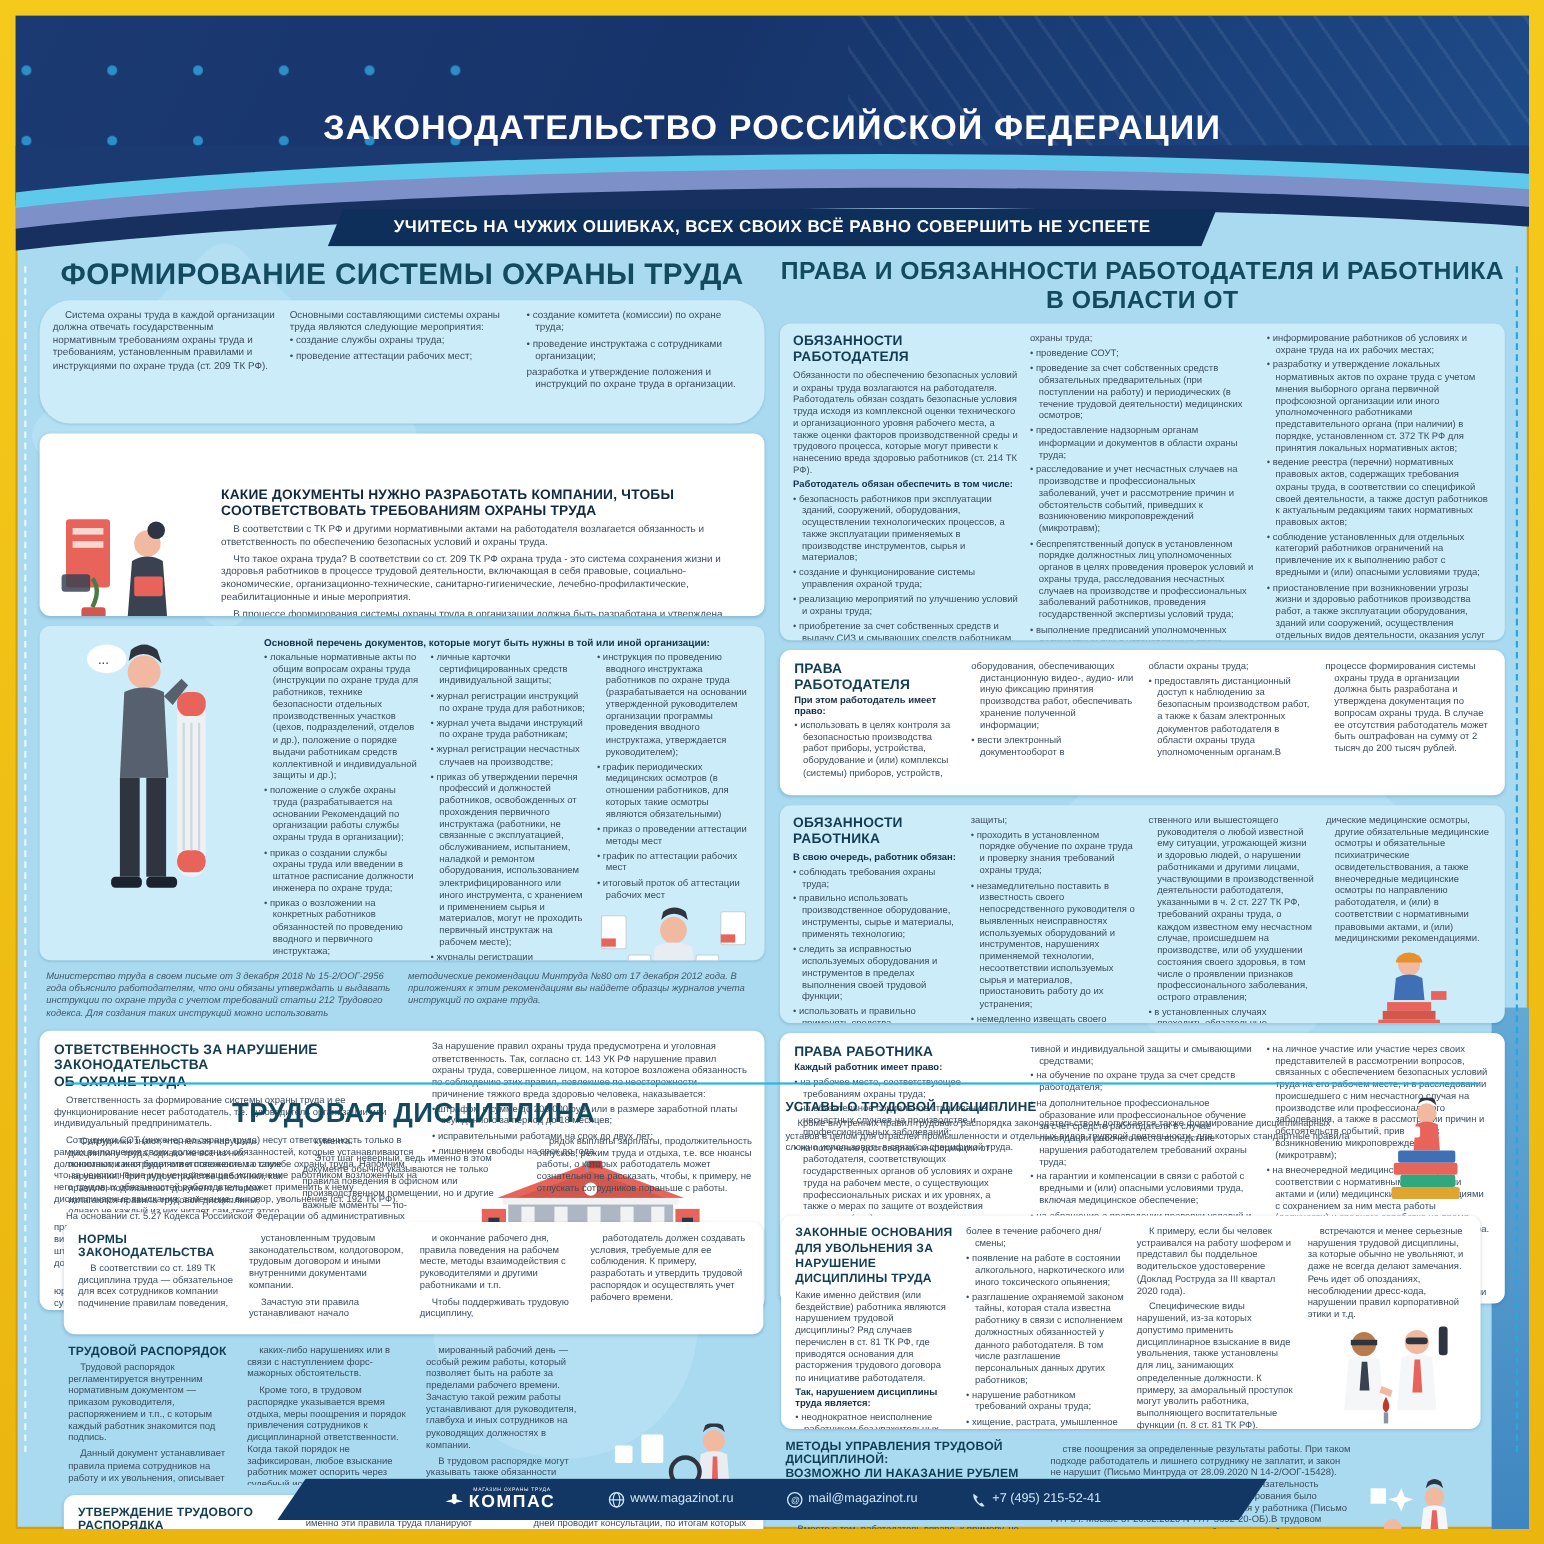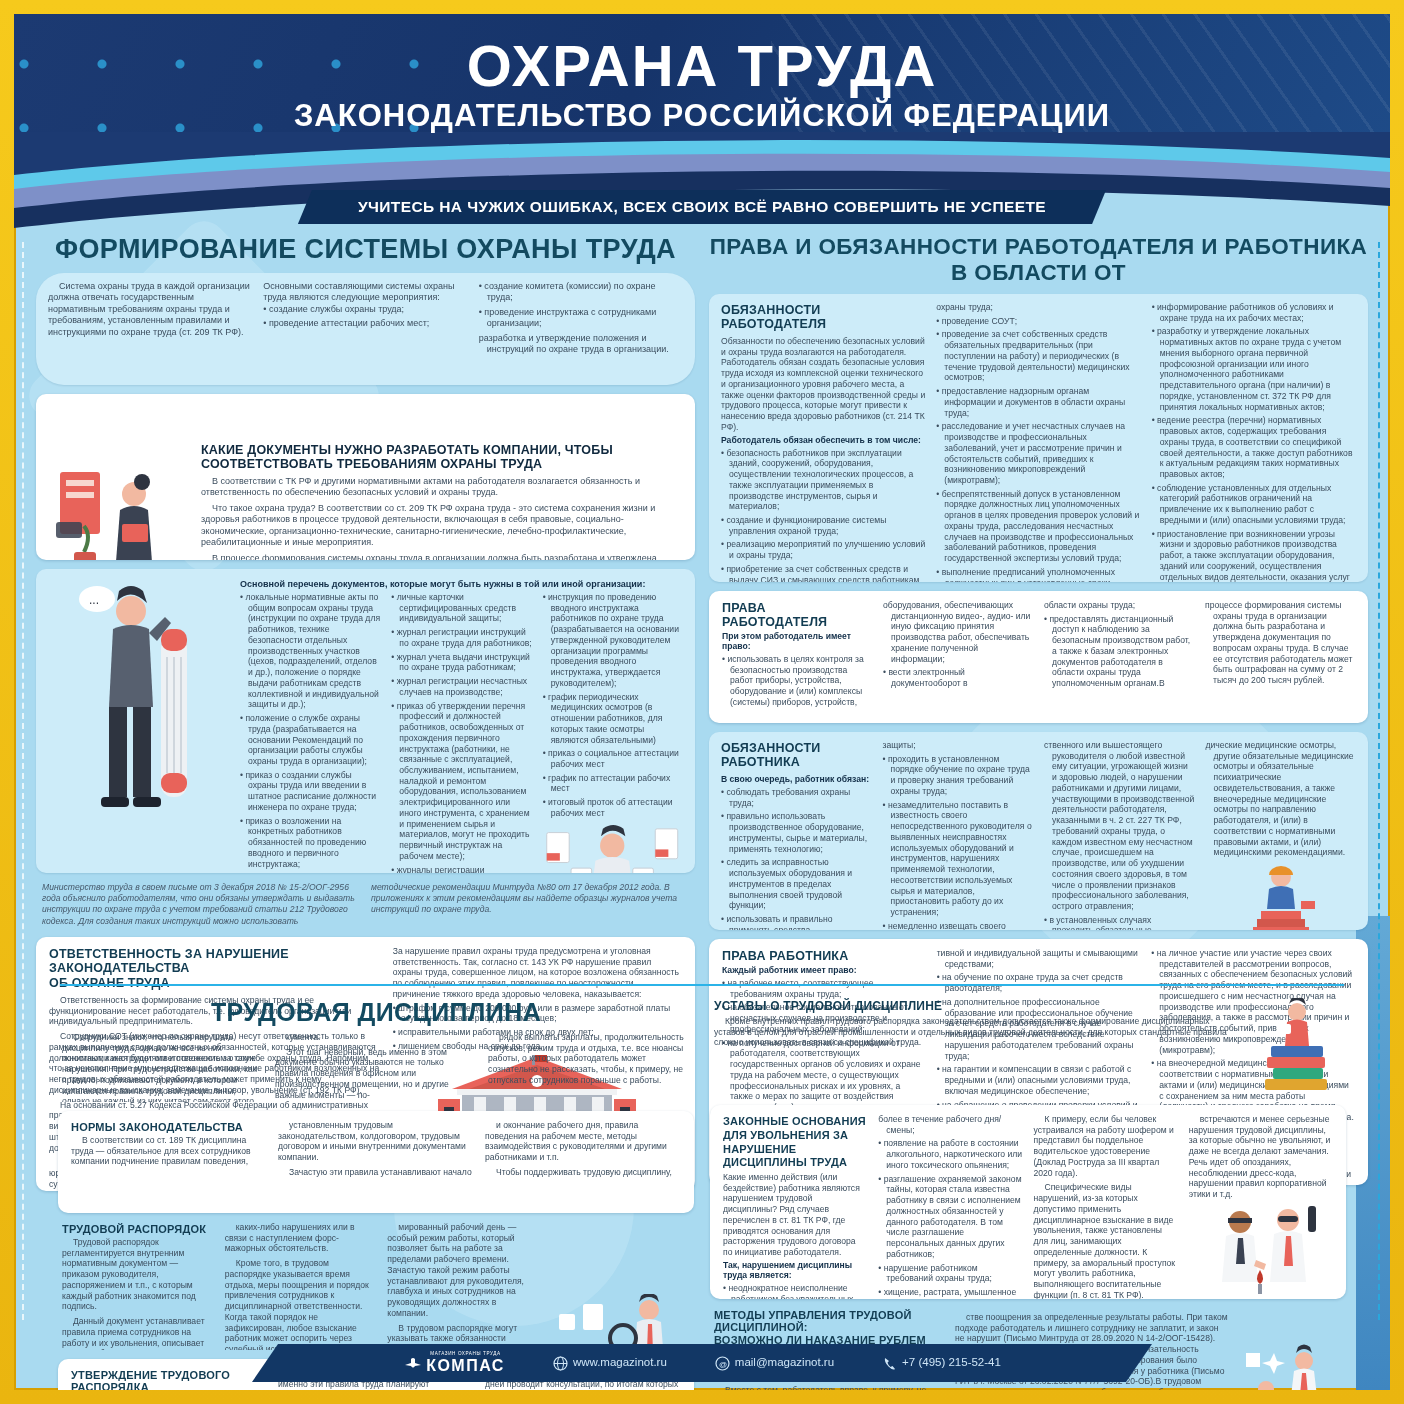--- a/index.html
+++ b/index.html
@@ -51,21 +51,20 @@
   .ficon{width:15px;height:15px;display:inline-block;}
   svg{display:block;}
 </style>
 </head>
 <body>
 
 <div class="poster">
   <div class="inner">
 
     <div class="hdr">
-      <div class="title1">ОХРАНА ТРУДА</div>
       <div class="title2">ЗАКОНОДАТЕЛЬСТВО РОССИЙСКОЙ ФЕДЕРАЦИИ</div>
     </div>
     <div class="curves">
       <svg width="100%" height="110" viewBox="0 0 1376 110" preserveAspectRatio="none">
         <path d="M0,55 C300,20 900,5 1376,38 L1376,0 L0,0 Z" fill="#1c3a72"></path>
         <path d="M0,58 C300,23 900,8 1376,41 L1376,26 C900,-6 300,8 0,43 Z" fill="#5ec9ea"></path>
         <path d="M0,78 C300,43 900,26 1376,58 L1376,40 C900,7 300,22 0,57 Z" fill="#7e90c8"></path>
         <path d="M0,96 C300,60 900,42 1376,74 L1376,56 C900,24 300,40 0,76 Z" fill="#17305f"></path>
       </svg>
     </div>
@@ -172,21 +171,21 @@
                         <div class="li">• журнал регистрации инструкций по охране труда для работников;</div>
                         <div class="li">• журнал учета выдачи инструкций по охране труда работникам;</div>
                         <div class="li">• журнал регистрации несчастных случаев на производстве;</div>
                         <div class="li">• приказ об утверждении перечня профессий и должностей работников, освобожденных от прохождения первичного инструктажа (работники, не связанные с эксплуатацией, обслуживанием, испытанием, наладкой и ремонтом оборудования, использованием электрифицированного или иного инструмента, с хранением и применением сырья и материалов, могут не проходить первичный инструктаж на рабочем месте);</div>
                         <div class="li">• журналы регистрации проведения инструктажа работников по охране труда (вводного, первичного, повторного, при необходимости внепланового, целевого);</div>
                       </div>
                     <div class="col">
                       <div class="txt-s list">
                           <div class="li">• инструкция по проведению вводного инструктажа работников по охране труда (разрабатывается на основании утвержденной руководителем организации программы проведения вводного инструктажа, утверждается руководителем);</div>
                           <div class="li">• график периодических медицинских осмотров (в отношении работников, для которых такие осмотры являются обязательными)</div>
-                          <div class="li">• приказ о социальное аттестации рабочих мест</div>
+                          <div class="li">• приказ о проведении аттестации методы мест</div>
                           <div class="li">• график по аттестации рабочих мест</div>
                           <div class="li">• итоговый проток об аттестации рабочих мест</div>
                         </div>
                       <div class="illus">
                         <svg width="150" height="96" viewBox="0 0 150 96">
                           <rect x="4" y="8" width="24" height="32" rx="2" fill="#fff" stroke="#c6cdd4"></rect>
                           <rect x="4" y="30" width="14" height="8" fill="#e8635a"></rect>
                           <rect x="120" y="4" width="24" height="32" rx="2" fill="#fff" stroke="#c6cdd4"></rect>
                           <rect x="120" y="26" width="14" height="8" fill="#e8635a"></rect>
                           <circle cx="74" cy="22" r="13" fill="#f2b9a1"></circle>
@@ -417,20 +416,23 @@
                     </div>
                 </div>
                 <div class="col txt-s paras">
                     <div class="li">установленным трудовым законодательством, колдоговором, трудовым договором и иными внутренними документами компании.</div>
                     <div class="li">Зачастую эти правила устанавливают начало</div>
                   </div>
                 <div class="col txt-s paras">
                     <div class="li">и окончание рабочего дня, правила поведения на рабочем месте, методы взаимодействия с руководителями и другими работниками и т.п.</div>
                     <div class="li">Чтобы поддерживать трудовую дисциплину,</div>
                   </div>
+                <div class="col txt-s paras">
+                    <div class="li">работодатель должен создавать условия, требуемые для ее соблюдения. К примеру, разработать и утвердить трудовой распорядок и осуществлять учет рабочего времени.</div>
+                  </div>
               </div>
             </div>
 
             <div class="blk" style="height:128px;padding:0 4px;">
               <div class="cols">
                 <div class="col">
                   <div class="sub teal" style="font-size:11px;margin-bottom:2px;">ТРУДОВОЙ РАСПОРЯДОК</div>
                   <div class="txt-s paras">
                       <div class="li">Трудовой распорядок регламентируется внутренним нормативным документом — приказом руководителя, распоряжением и т.п., с которым каждый работник знакомится под подпись.</div>
                       <div class="li">Данный документ устанавливает правила приема сотрудников на работу и их увольнения, описывает права и обязанности как сотрудников, так и работодателя, а также степень ответственности каждой стороны при</div>

